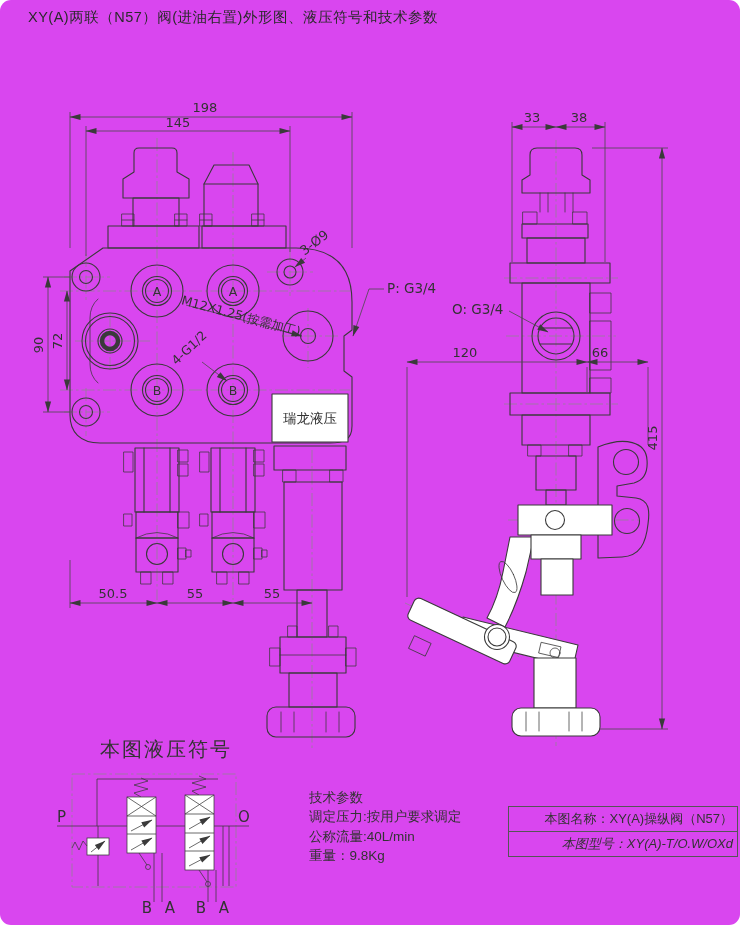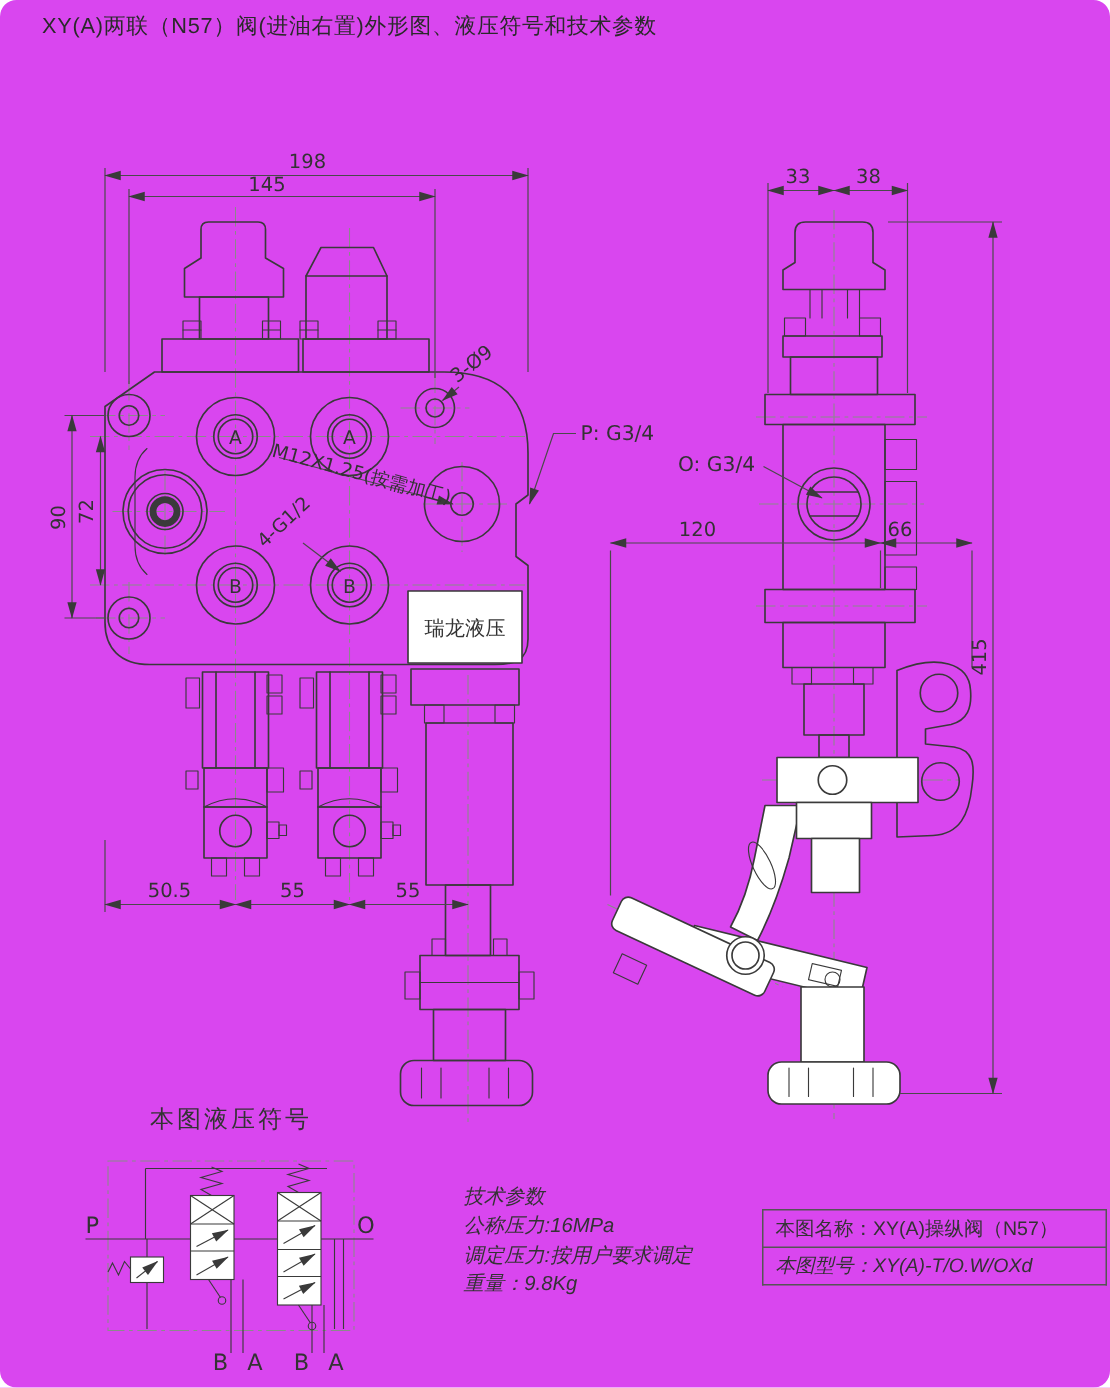--- a/index.html
+++ b/index.html
@@ -1,21 +1,21 @@
 <!DOCTYPE html>
 <html><head>
 <meta charset="utf-8">
 <style>
   html,body{margin:0;padding:0;background:#fff;}
   .page{position:relative;width:740px;height:925px;background:#d946ef;overflow:hidden;
         font-family:"Liberation Sans","DejaVu Sans",sans-serif;color:#2b2b2b;border-radius:11px;}
   .title{position:absolute;left:28px;top:8px;font-size:14.5px;letter-spacing:.5px;white-space:nowrap;color:#2a2a2a;}
-  .sym-heading{position:absolute;left:100px;top:736px;font-size:16px;letter-spacing:2px;color:#333;}
-  .tech{position:absolute;left:309px;top:788px;font-size:13.5px;line-height:19.4px;color:#333;white-space:nowrap;font-style:italic;}
-  .infobox{position:absolute;left:508px;top:806px;width:230px;font-size:13px;color:#333;}
+  .sym-heading{position:absolute;left:100px;top:736px;font-size:20px;letter-spacing:2px;color:#333;}
+  .tech{position:absolute;left:309px;top:788px;font-size:13.5px;line-height:19.4px;color:#333;white-space:nowrap;}
+  .infobox{position:absolute;left:508px;top:806px;width:230px;font-size:13px;color:#333;text-align:right;}
   .infobox .row{border:1px solid #555;height:18px;line-height:18px;padding:3px 4px 3px 8px;white-space:nowrap;overflow:hidden;}
   .infobox .row2{border-top:none;font-style:italic;}
   .infobox .note{padding:7px 0 0 8px;white-space:nowrap;font-size:13.5px;}
   svg{position:absolute;left:0;top:0;}
   .ln{stroke:#3a3a3a;stroke-width:1.1;fill:none;stroke-linecap:round;stroke-linejoin:round;}
   .ln2{stroke:#3a3a3a;stroke-width:.75;fill:none;}
   .cl{stroke:#8a8a8a;stroke-width:.7;fill:none;stroke-dasharray:13 3 2.5 3;}
   .dim{stroke:#4a4a4a;stroke-width:.8;fill:none;}
   text{font-family:"DejaVu Sans","Liberation Sans",sans-serif;fill:#333;}
   text.dt{font-size:13px;text-anchor:middle;}
@@ -363,22 +363,22 @@
       <text class="bg mid" x="170" y="913">A</text>
       <text class="bg mid" x="201" y="913">B</text>
       <text class="bg mid" x="224" y="913">A</text>
     </g>
   </svg>
 
   <div class="sym-heading">本图液压符号</div>
 
   <div class="tech">
     <div>技术参数</div>
-    <div>公称压力:16MPa</div>
     <div>调定压力:按用户要求调定</div>
+    <div>公称流量:40L/min</div>
     <div>重量：9.8Kg</div>
   </div>
 
   <div class="infobox">
     <div class="row">本图名称：XY(A)操纵阀（N57）</div>
     <div class="row row2">本图型号：XY(A)-T/O.W/OXd</div>
   </div>
 
 </div>
 

